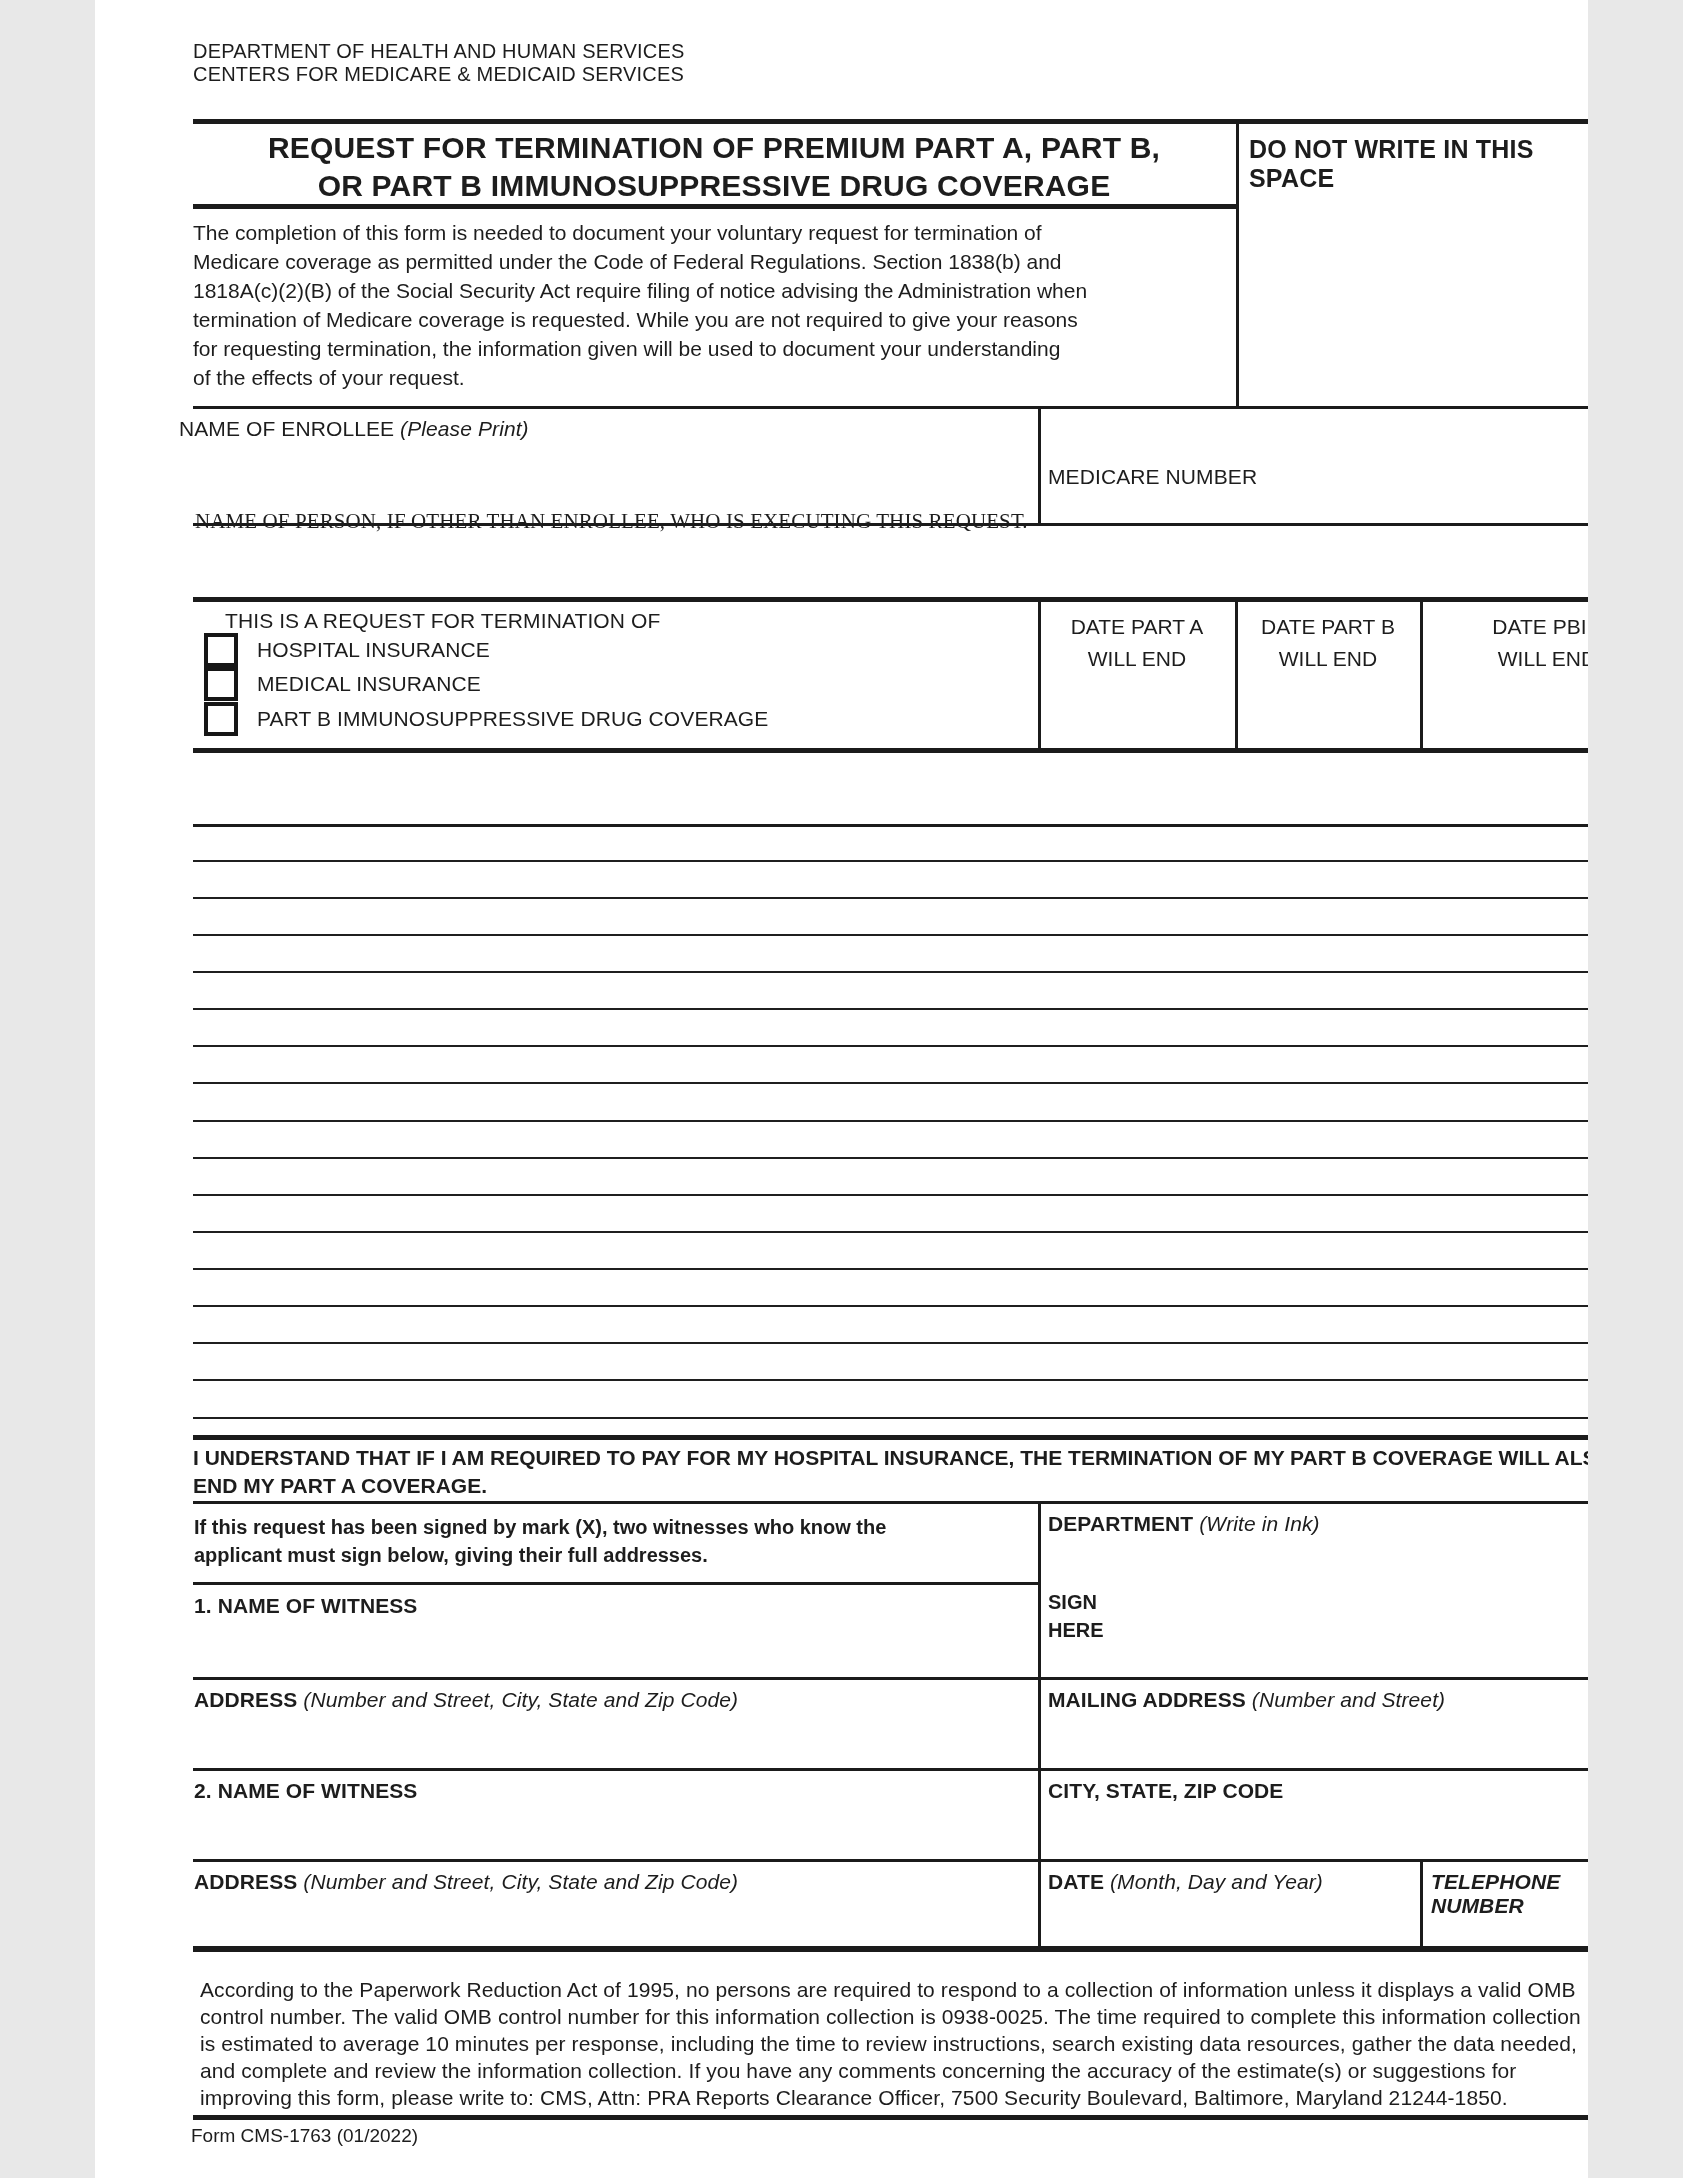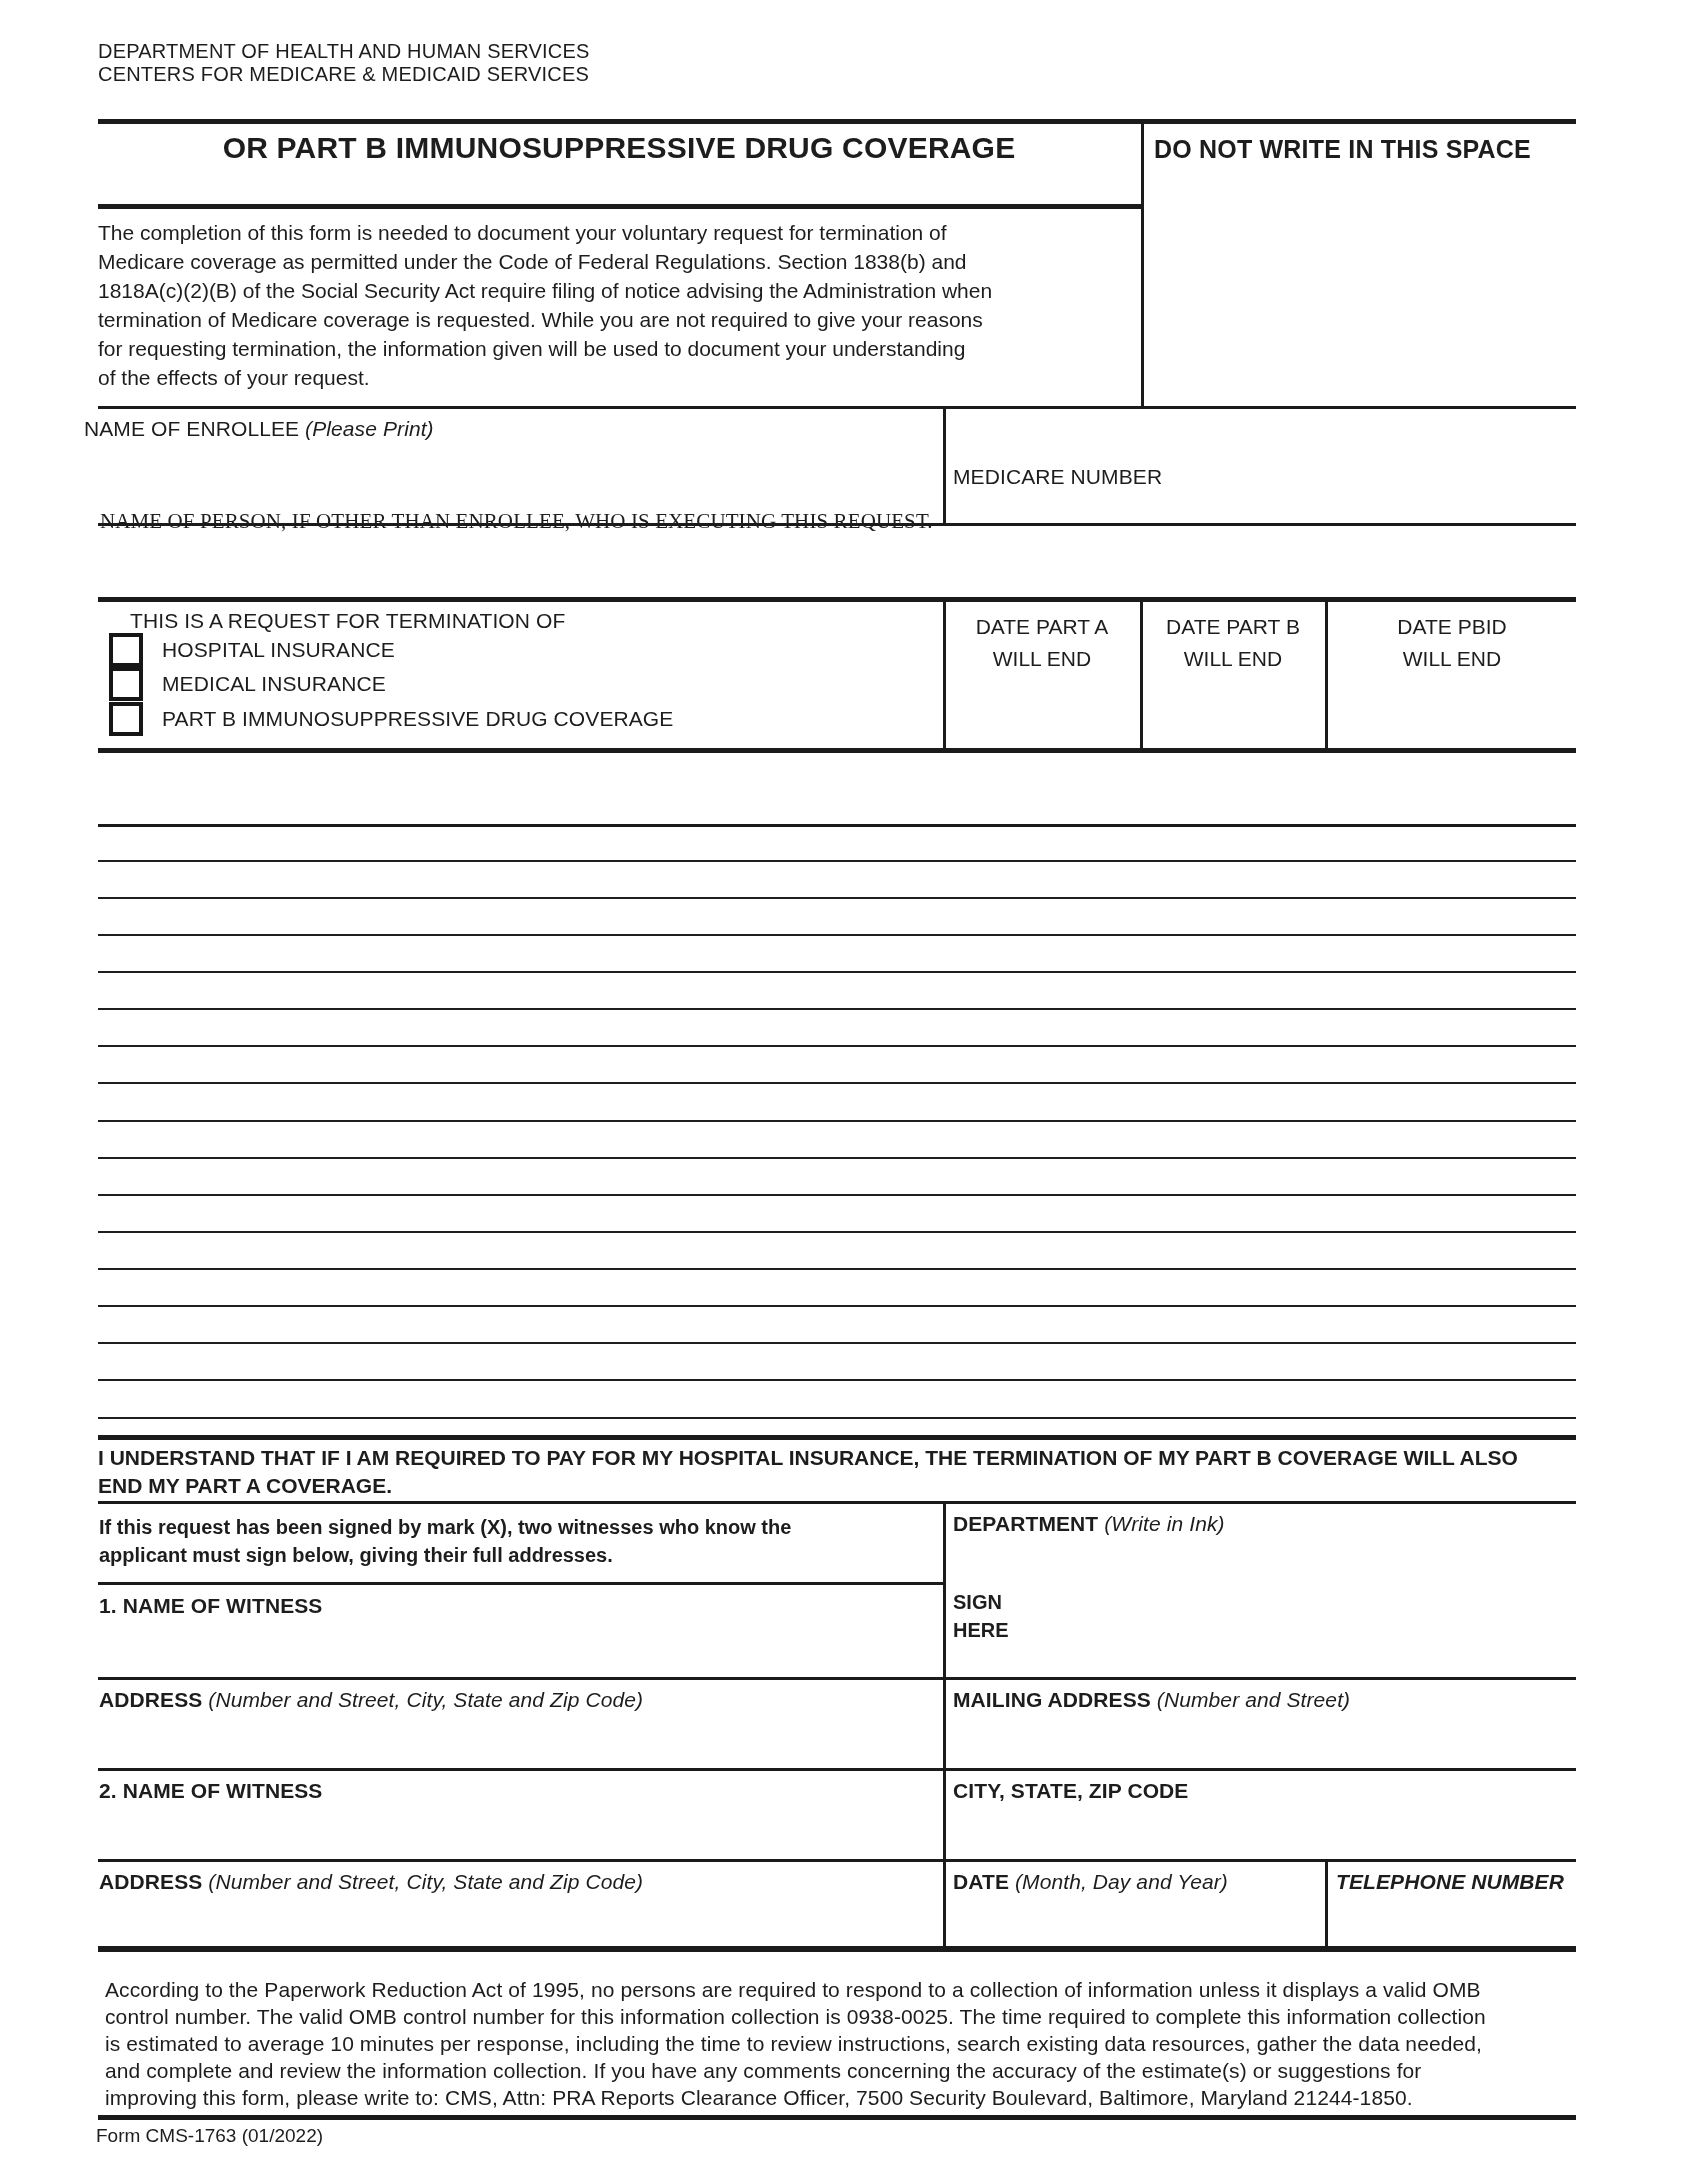--- a/index.html
+++ b/index.html
@@ -1,17 +1,17 @@
 <!DOCTYPE html>
 <html><head>
 <meta charset="utf-8">
 <style>
   html,body{margin:0;padding:0;background:#e8e8e8;}
   .page{
-    position:relative;width:1683px;height:2178px;background:#ffffff;
+    position:relative;width:1493px;height:2178px;background:#ffffff;
     font-family:"Liberation Sans","DejaVu Sans",sans-serif;color:#1d1d1d;
     overflow:hidden;margin:0 auto;
   }
   .abs{position:absolute;}
   .rule{position:absolute;background:#1b1b1b;}
   .pre{white-space:pre-line;}
   .i{font-style:italic;}
   .agency{font-size:20px;letter-spacing:0.2px;}
   .title{font-size:30px;font-weight:bold;letter-spacing:0.2px;line-height:38px;text-align:center;}
   .dnw{font-size:25px;font-weight:bold;letter-spacing:0.2px;}
@@ -32,20 +32,21 @@
 <body>
 
 <div class="page">
 
   <div class="abs agency" style="left:98px;top:40px;">DEPARTMENT OF HEALTH AND HUMAN SERVICES</div>
   <div class="abs agency" style="left:98px;top:63px;">CENTERS FOR MEDICARE &amp; MEDICAID SERVICES</div>
 
   <div class="rule" style="left:98px;top:119px;width:1478px;height:5px;"></div>
 
   <div class="abs title" style="left:98px;top:129px;width:1042px;">
+    <div>REQUEST FOR TERMINATION OF PREMIUM PART A, PART B,</div>
     <div>OR PART B IMMUNOSUPPRESSIVE DRUG COVERAGE</div>
   </div>
   <div class="rule" style="left:98px;top:204px;width:1045px;height:5px;"></div>
   <div class="rule" style="left:1141px;top:119px;width:3px;height:290px;"></div>
   <div class="abs dnw" style="left:1154px;top:135px;">DO NOT WRITE IN THIS SPACE</div>
   <div class="fill" style="left:1144px;top:168px;width:432px;height:236px;"></div>
 
   <div class="abs body21 pre" style="left:98px;top:218px;width:1035px;">The completion of this form is needed to document your voluntary request for termination of
 Medicare coverage as permitted under the Code of Federal Regulations. Section 1838(b) and
 1818A(c)(2)(B) of the Social Security Act require filing of notice advising the Administration when

